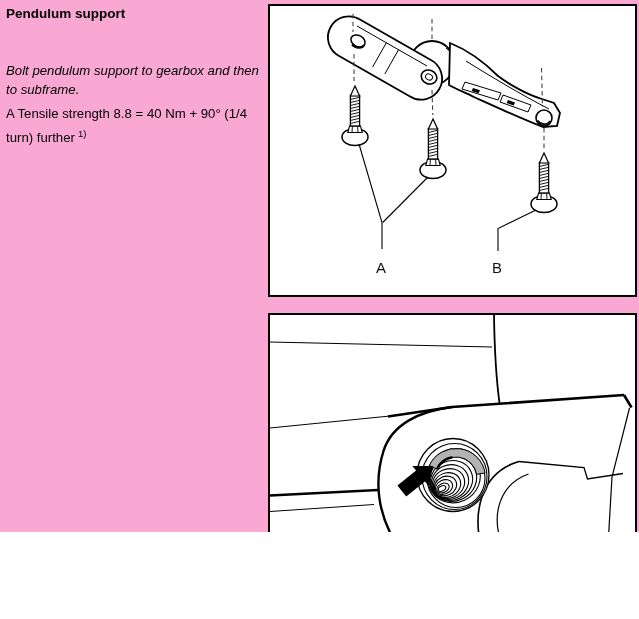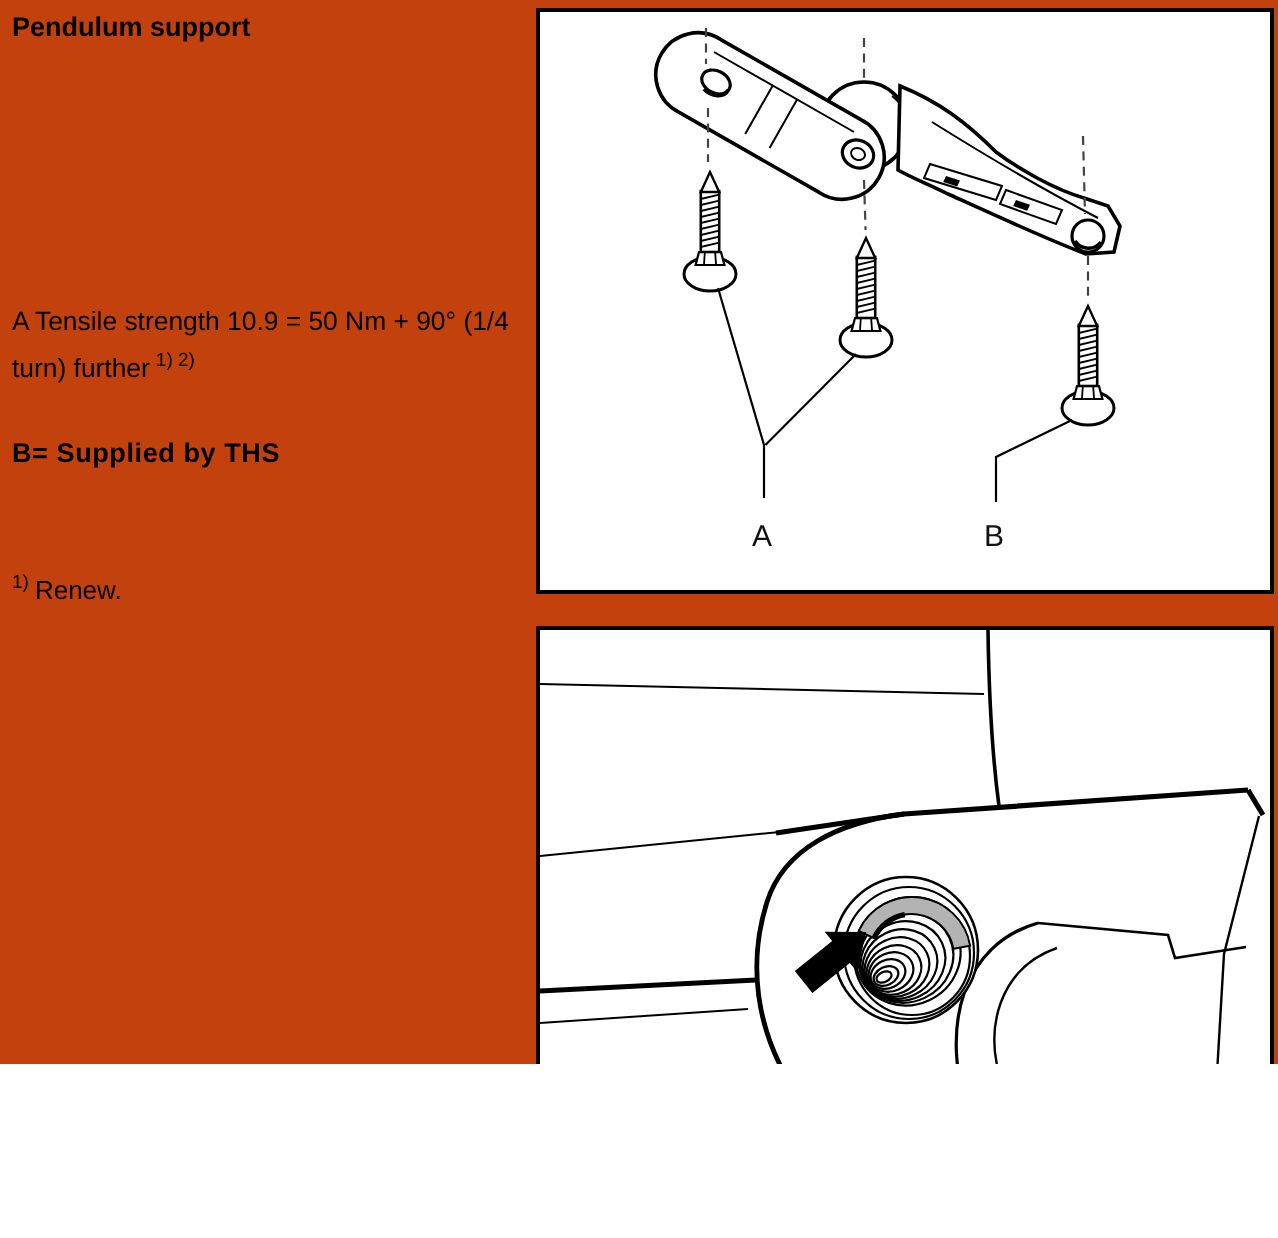--- a/index.html
+++ b/index.html
@@ -1,17 +1,17 @@
 <!DOCTYPE html>
 <html><head>
 <meta charset="utf-8">
 <style>
   html,body { margin:0; padding:0; background:#fff; }
   .page {
-    position:relative; width:639px; height:532px; background:#c2410c;
+    position:relative; width:639px; height:532px; background:#f9a8d4;
     font-family:"Liberation Sans", sans-serif; color:#000; overflow:hidden;
   }
   .text-col { position:absolute; left:6px; top:0; width:261px; height:619px; }
   .text-col > * { position:absolute; left:0; width:100%; margin:0; }
   .title    { font-size:13.5px; font-weight:bold; top:6px; }
   .intro    { font-size:13.2px; font-style:italic; line-height:19px; top:61px; }
   .spec     { font-size:13.2px; line-height:19.5px; }
   .spec sup { font-size:9.5px; margin-left:3px; }
   .spec1 { top:104px; }
   .spec2 { top:151px; }
@@ -27,28 +27,27 @@
   .fig svg { display:block; width:100%; height:100%; }
 </style>
 </head>
 <body>
 
 <div class="page">
 
   <div class="text-col">
     <h1 class="title">Pendulum support</h1>
 
+    <p class="intro">Bolt pendulum support to gearbox and then to subframe.</p>
+
+    <p class="spec spec1"><span>A Tensile strength 8.8 = 40 Nm + 90° (1/4 turn) further</span><sup>1)</sup></p>
 
 
-    <p class="spec spec2"><span>A Tensile strength 10.9 = 50 Nm + 90° (1/4 turn) further</span><sup>1) 2)</sup></p>
 
 
-    <p class="supplier">B= Supplied by THS</p>
-
-    <p class="fn fn1"><sup>1)</sup><span>Renew.</span></p>
 
   </div>
 
   <div class="fig fig-top">
     <svg viewBox="0 0 365 289">
       <defs>
         <g id="bolt" stroke="#000" fill="#fff">
           <ellipse cx="0" cy="51" rx="13" ry="8.5" stroke-width="1.5"></ellipse>
           <path d="M-5.5 40 L5.5 40 L7.2 46.5 L-7.2 46.5 Z" stroke-width="1.1"></path>
           <line x1="-2.6" y1="40.2" x2="-3" y2="46.3" stroke-width="0.9" fill="none"></line>

